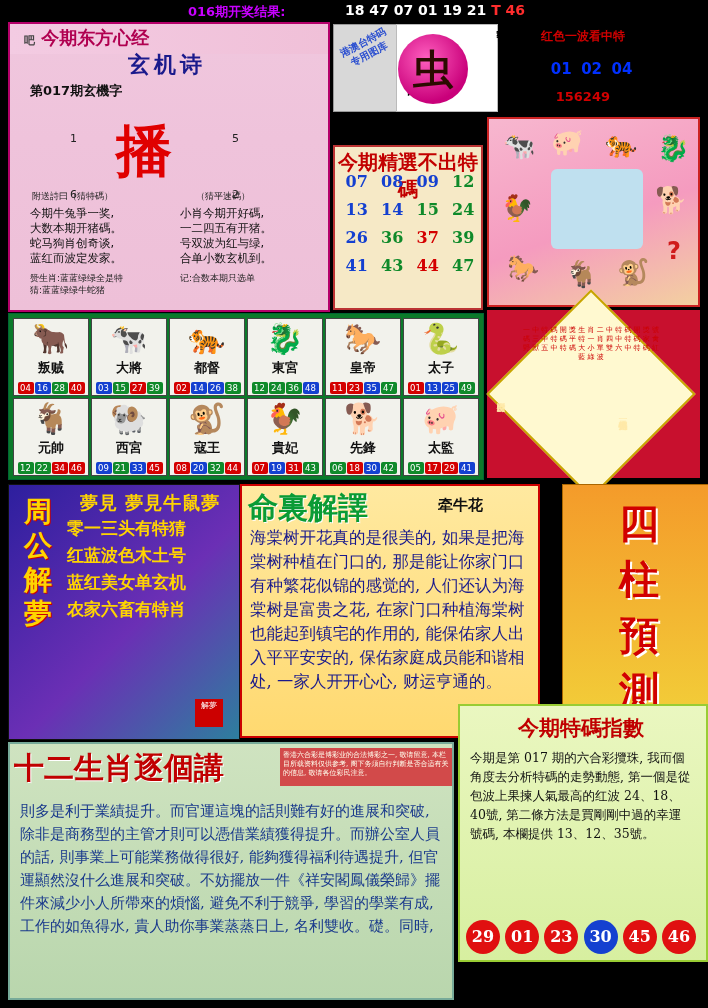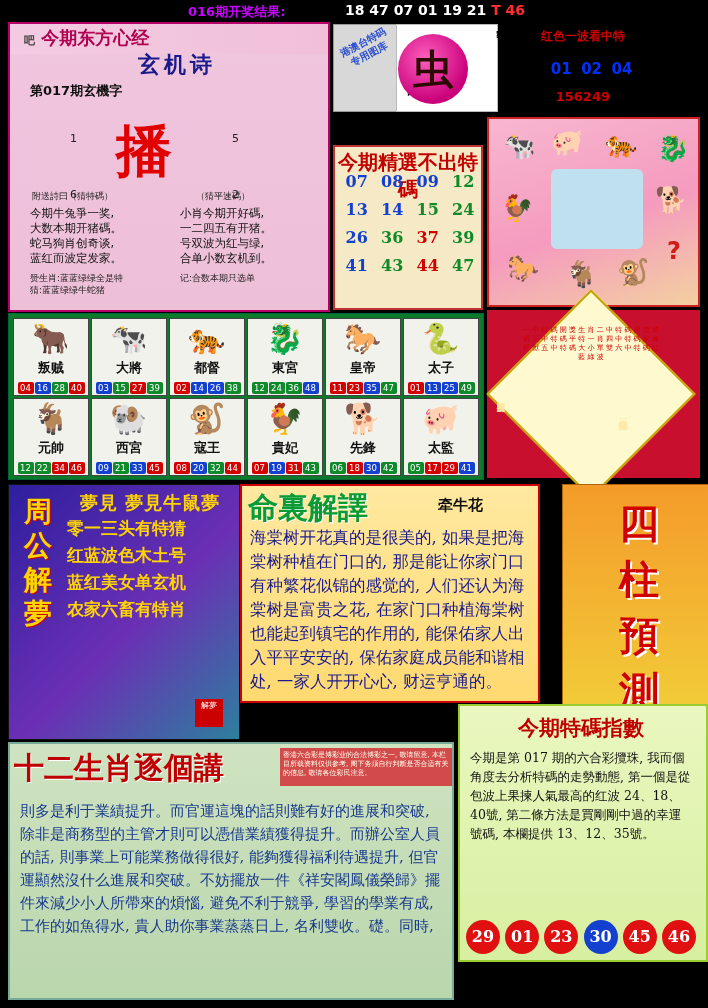--- a/index.html
+++ b/index.html
@@ -20,21 +20,21 @@
 
   
   .panelA{position:absolute;left:8px;top:22px;width:322px;height:290px;
     background:linear-gradient(180deg,#f0c7de 0%,#efc3db 40%,#eec0d8 100%);
     border:2px solid #b5006a;box-sizing:border-box;}
   .panelA .hd{position:absolute;left:0;top:0;width:100%;height:30px;
     background:linear-gradient(90deg,#f3cbe2,#f0c0d8);}
   .panelA .hdtxt{position:absolute;left:14px;top:2px;font-size:18px;font-weight:bold;color:#b00050;
      font-family:"DejaVu Serif","Liberation Serif",serif;}
   .panelA .hdtxt .small{font-size:11px;color:#444;}
-  .panelA .sub{position:absolute;left:128px;top:26px;font-size:22px;font-weight:bold;color:#1a1a8c;
+  .panelA .sub{position:absolute;left:118px;top:26px;font-size:22px;font-weight:bold;color:#1a1a8c;
      font-family:Liberation Sans, sans-serif;letter-spacing:4px;}
   .panelA .title2{position:absolute;left:20px;top:58px;font-size:13px;color:#111;font-weight:bold;}
   .bigchar{position:absolute;left:106px;top:90px;font-size:56px;color:#e00000;font-weight:bold;
      font-family:"DejaVu Serif","Liberation Serif",serif;}
   .cnum{position:absolute;font-size:11px;color:#222;}
   .poem{position:absolute;font-size:11.5px;color:#111;line-height:15px;}
   .poemR{position:absolute;font-size:11.5px;color:#111;line-height:15px;}
   .tiny{position:absolute;font-size:9px;color:#222;line-height:12px;}
 
   
@@ -101,21 +101,21 @@
     background:linear-gradient(135deg,#2d1f9e,#6b2fb5 55%,#2d7f9e);border:1px solid #111;}
   .vtitle{position:absolute;left:6px;top:10px;width:46px;font-size:28px;color:#ffd400;font-weight:bold;
     line-height:34px;text-align:center;font-family:"DejaVu Serif","Liberation Serif",serif;
     text-shadow:1px 1px 0 #c00;}
   .mlTop{position:absolute;left:71px;top:6px;font-size:18px;color:#ffd400;font-weight:bold;letter-spacing:1px;}
   .poemBlue{position:absolute;left:58px;top:30px;font-size:17px;color:#ffd400;line-height:27px;font-weight:bold;
     font-family:"DejaVu Serif","Liberation Serif",serif;}
   .mlSeal{position:absolute;left:186px;top:214px;width:28px;height:28px;background:#c00;color:#fff;font-size:8px;
     line-height:10px;text-align:center;padding:2px;box-sizing:border-box;}
 
-  .midCenter{position:absolute;left:240px;top:484px;width:300px;height:219px;
+  .midCenter{position:absolute;left:240px;top:484px;width:300px;height:254px;
     background:linear-gradient(180deg,#ffe9a0,#ffd970);border:2px solid #c00;box-sizing:border-box;}
   .mcTitle{position:absolute;left:6px;top:2px;font-size:30px;font-weight:bold;color:#0a9b35;
     font-family:"DejaVu Serif","Liberation Serif",serif;text-shadow:1px 1px 0 #fff;}
   .mcTitle2{position:absolute;left:196px;top:10px;font-size:15px;font-weight:bold;color:#111;}
   .mcBody{position:absolute;left:8px;top:40px;width:284px;font-size:16.5px;color:#1a1a8c;line-height:24px;
     font-family:"DejaVu Serif","Liberation Serif",serif;}
 
   .midRight{position:absolute;left:542px;top:484px;width:158px;height:254px;
     background:linear-gradient(180deg,#f49b2a,#f2d23a);border:1px solid #a60;margin-left:20px;}
   .mrTitle{position:absolute;left:44px;top:10px;width:64px;font-size:40px;color:#d10000;font-weight:bold;

